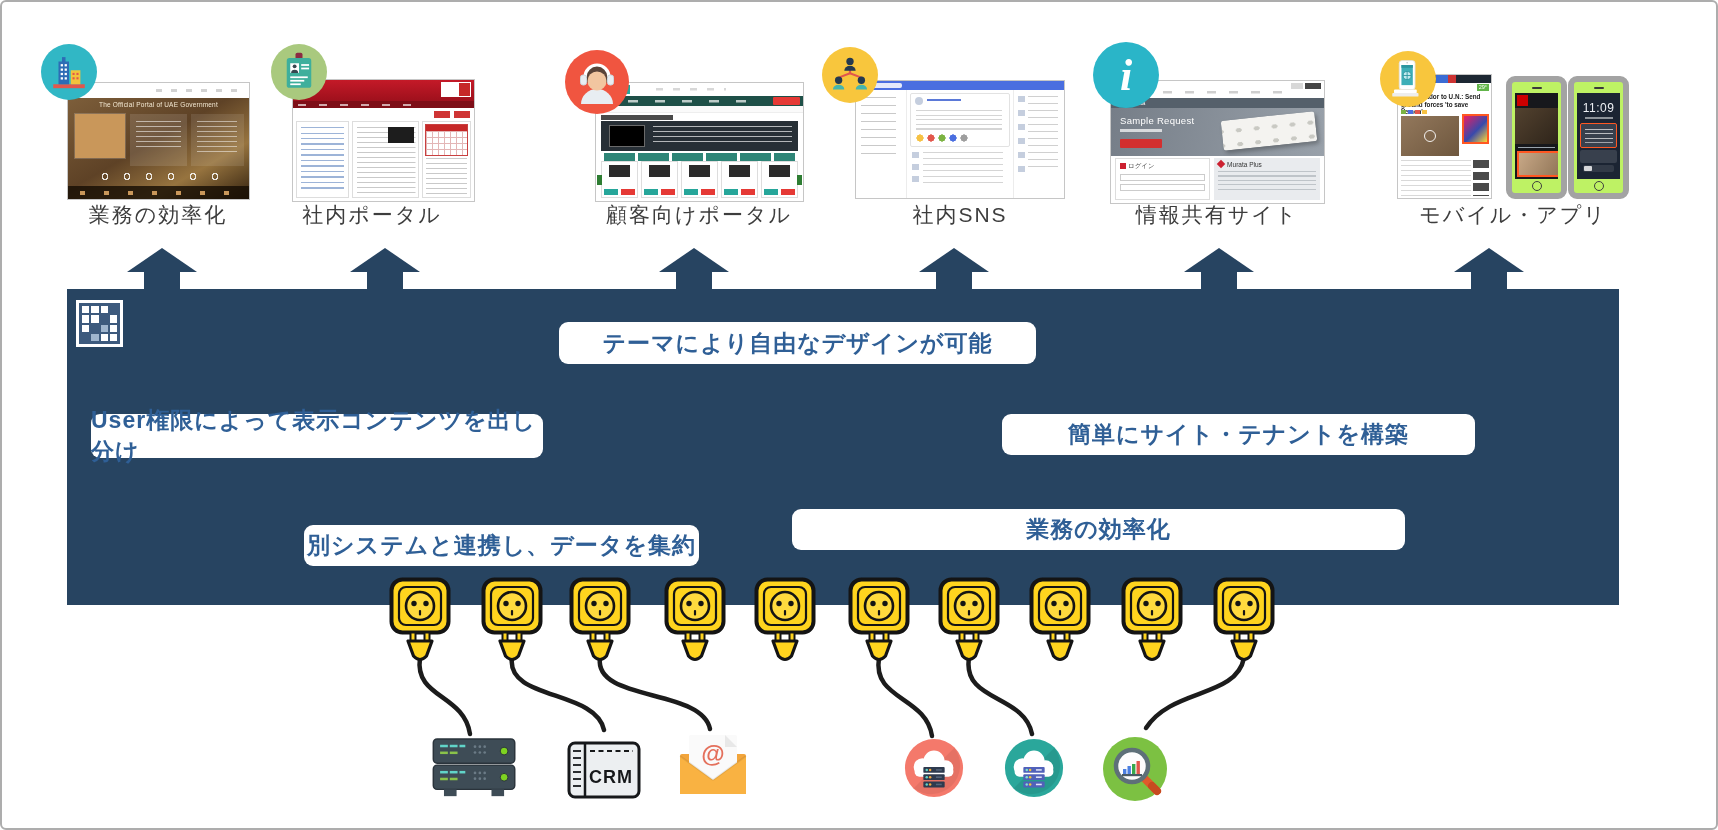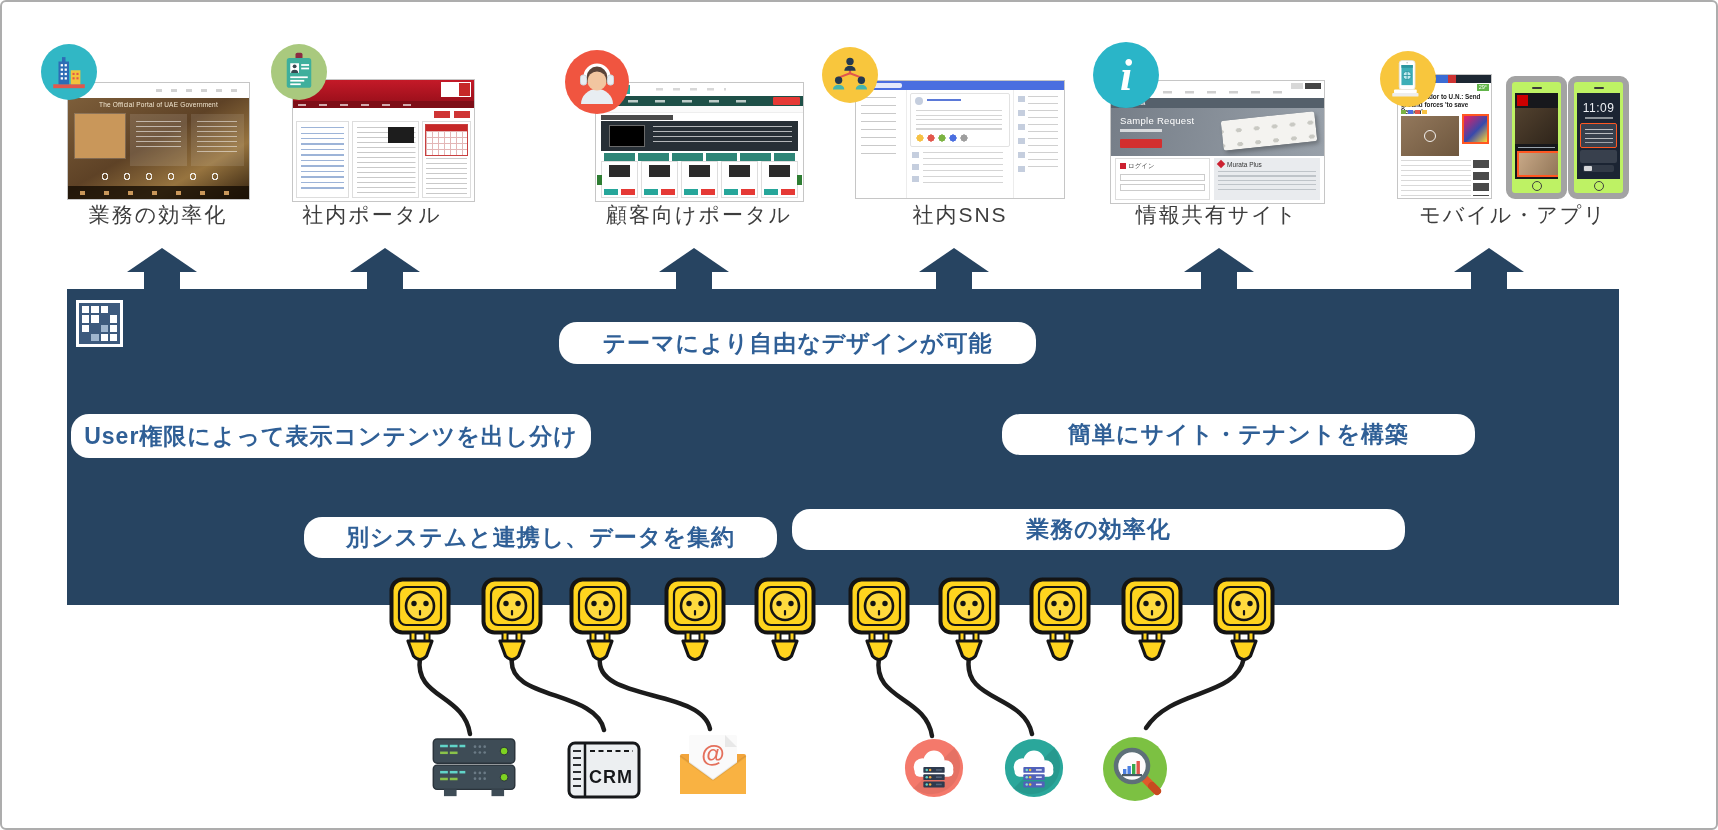--- a/index.html
+++ b/index.html
@@ -118,25 +118,25 @@
 
   
   .arrow{position:absolute;top:246px;width:70px;z-index:1}
   .arrow .head{width:0;height:0;margin:0 auto;border-left:35px solid transparent;border-right:35px solid transparent;border-bottom:24px solid #274461}
   .arrow .stem{width:36px;height:19px;margin:0 auto;background:#274461}
 
   
   .banner{position:absolute;left:65px;top:287px;width:1552px;height:316px;background:#274461;z-index:1}
   .logo{position:absolute;left:9px;top:11px;width:47px;height:47px;border:3px solid #fff;background:#3d5a7d;box-sizing:border-box;display:grid;grid-template-columns:repeat(4,1fr);grid-template-rows:repeat(4,1fr);gap:2px;padding:3px}
   .logo i{display:block}.logo i.w{background:#fff}.logo i.l{background:#9fb5ce}
-  .feature{position:absolute;background:#fff;border-radius:18px;color:#2f5f96;font-weight:700;font-size:23px;letter-spacing:1px;display:flex;align-items:center;justify-content:center}
+  .feature{position:absolute;background:#fff;border-radius:9px;color:#2f5f96;font-weight:700;font-size:23px;letter-spacing:1px;display:flex;align-items:center;justify-content:center}
   #f-theme{left:492px;top:33px;width:477px;height:42px}
-  #f-user{left:4px;top:125px;width:520px;height:44px}
+  #f-user{left:24px;top:125px;width:452px;height:44px}
   #f-tenant{left:935px;top:125px;width:473px;height:41px}
-  #f-integrate{left:237px;top:228px;width:473px;height:41px}
+  #f-integrate{left:237px;top:236px;width:395px;height:41px}
   #f-efficiency{left:725px;top:220px;width:613px;height:41px}
 
   
   .plug{position:absolute;top:575px;width:62px;height:88px;z-index:4}
   .cables{position:absolute;left:0;top:0;z-index:3;pointer-events:none}
   .biz{position:absolute;z-index:2}
   .crm-box{position:absolute;left:565px;top:739px;width:74px;height:58px;z-index:2}
 </style>
 </head>
 <body>

